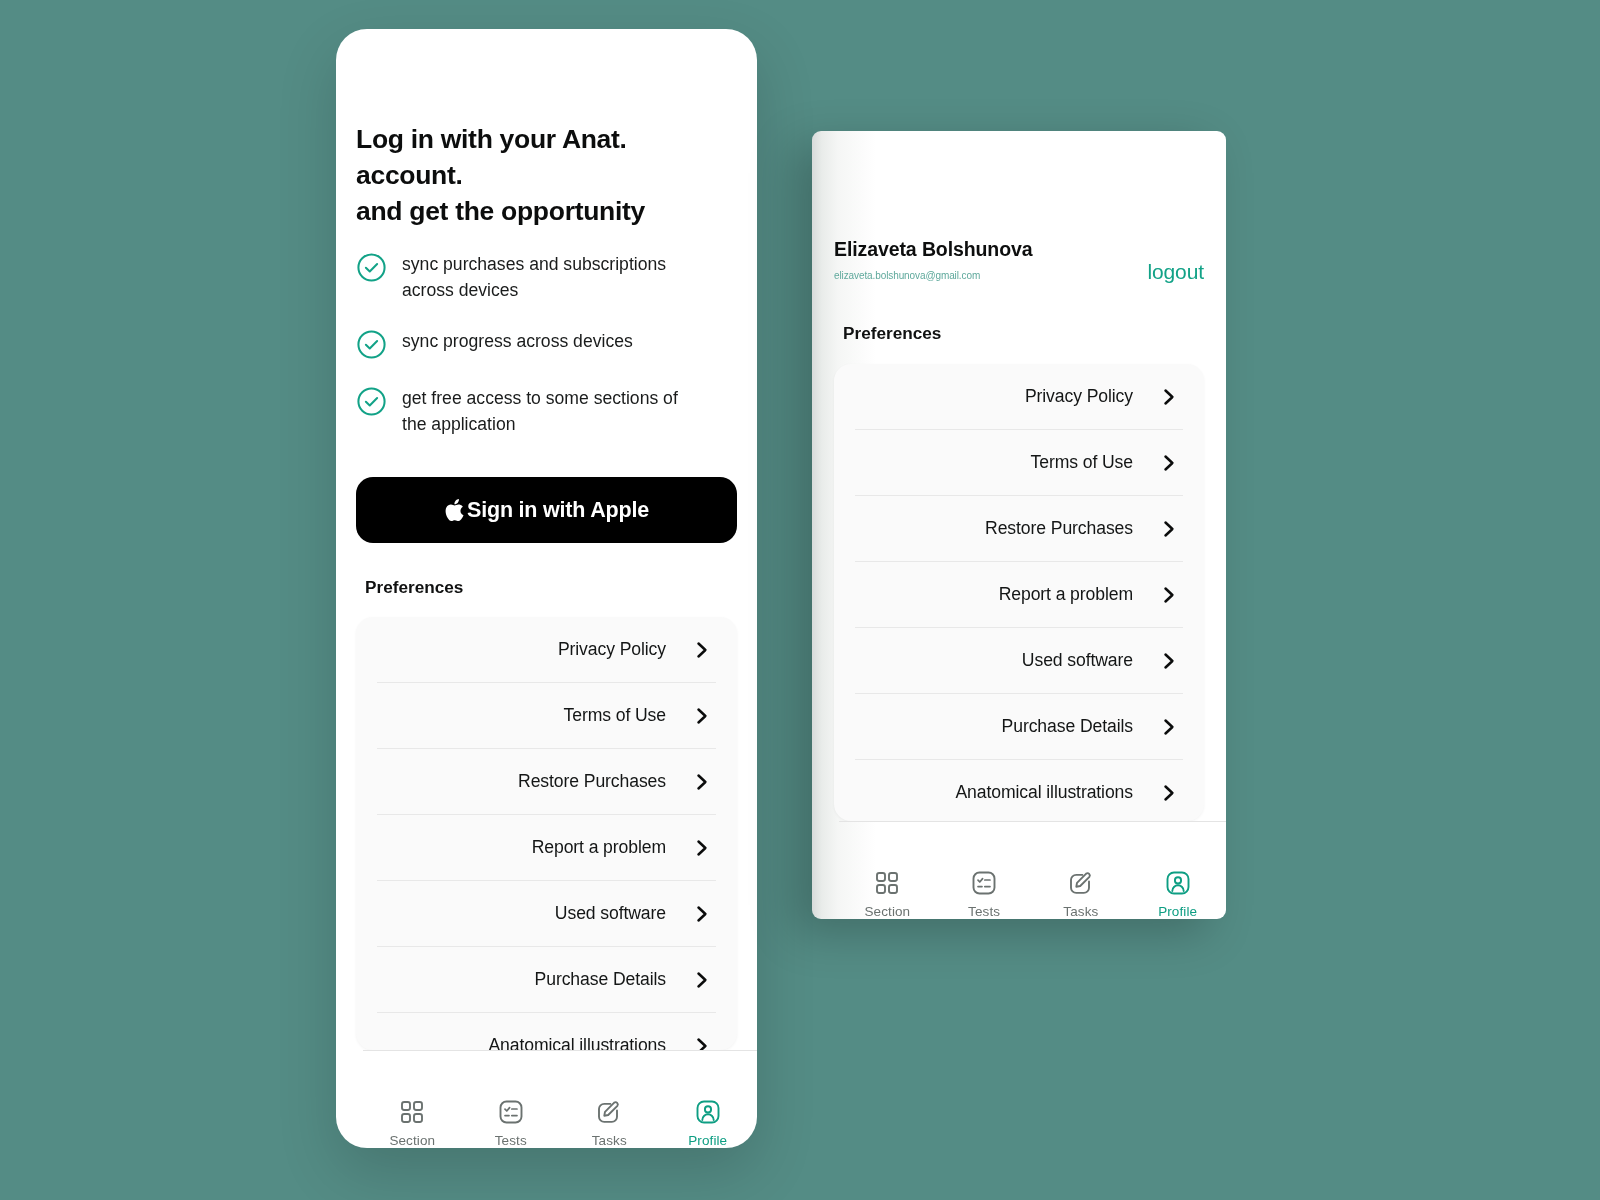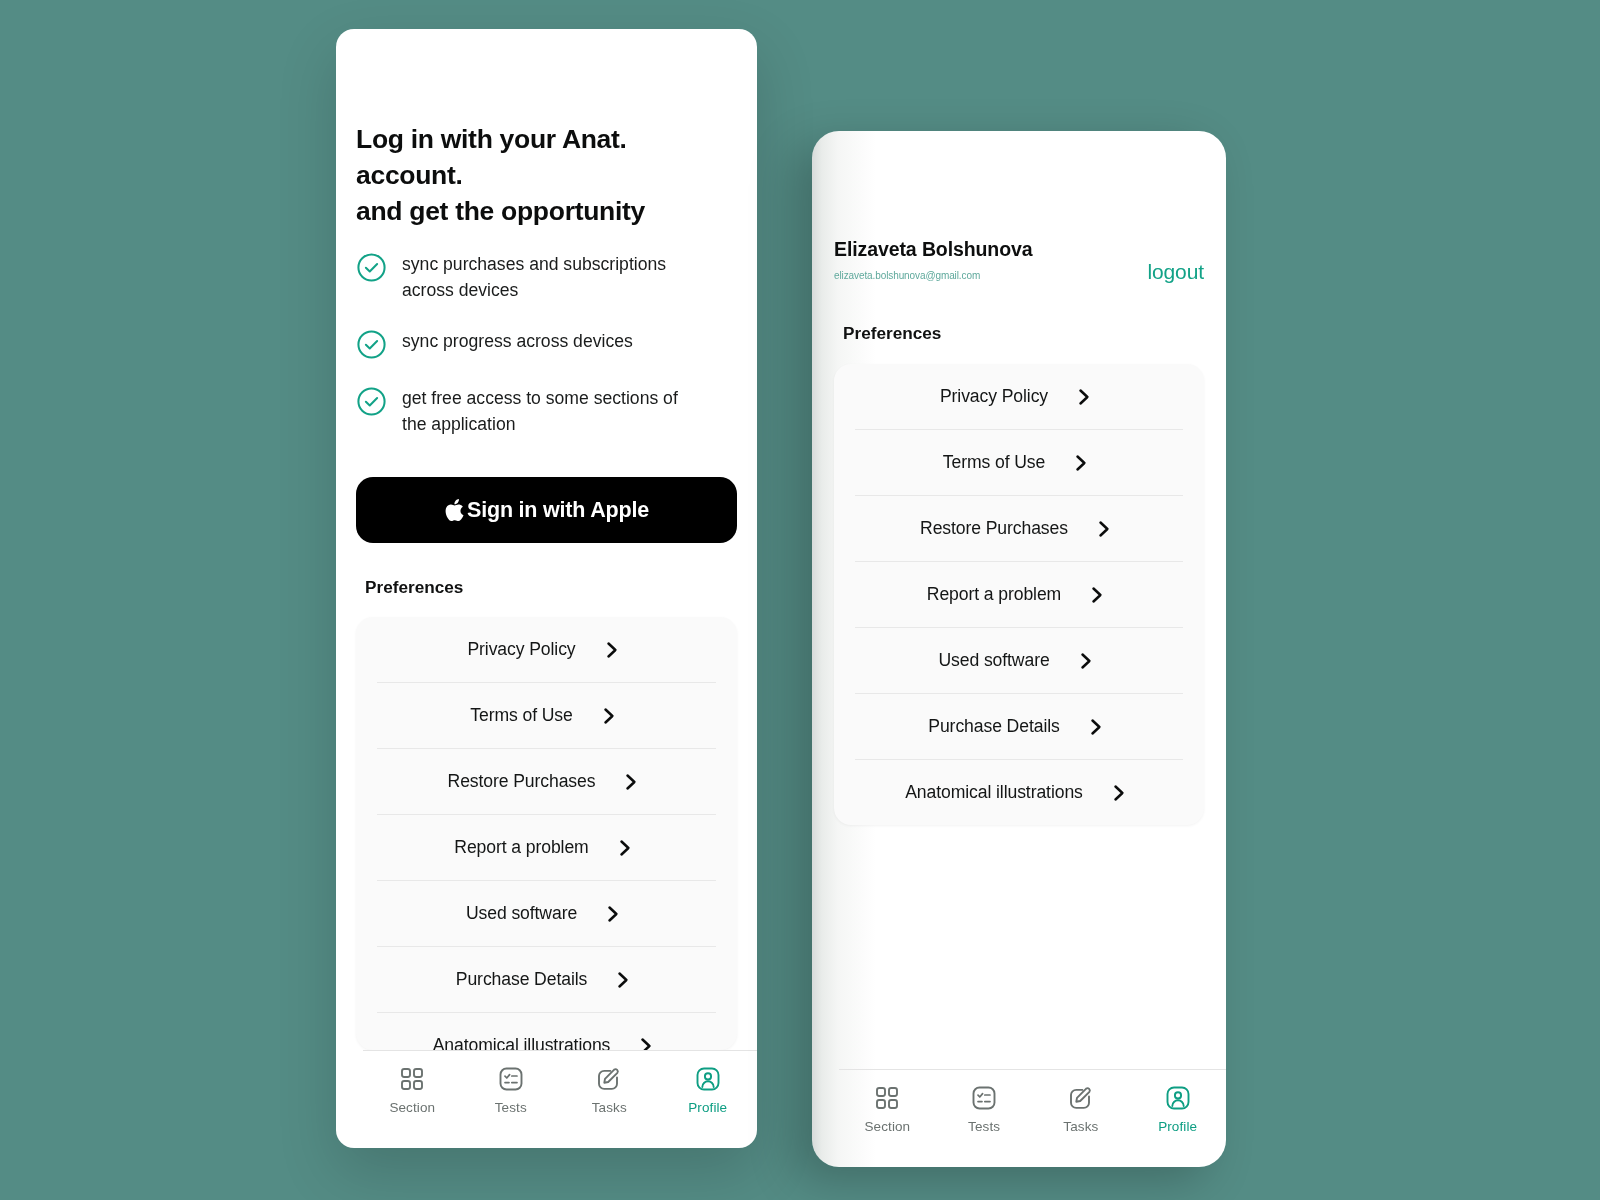--- a/index.html
+++ b/index.html
@@ -12,41 +12,41 @@
     background: #548C85;
     font-family: "Liberation Sans", sans-serif;
     overflow: hidden;
     position: relative;
   }
 
   
   .phone {
     position: absolute;
     background: #ffffff;
-    border-radius: 18px;
+    border-radius: 31px;
     display: flex;
     flex-direction: column;
     overflow: hidden;
   }
 
   #phone-login {
     left: 336px;
     top: 29px;
     width: 421px;
     height: 1119px;
     box-shadow: 0 24px 60px rgba(0,0,0,0.16);
     z-index: 1;
   }
 
   #phone-profile {
     left: 812px;
     top: 131px;
     width: 414px;
-    height: 1036px;
-    border-radius: 27px;
+    height: 788px;
+    border-radius: 9px;
     background:
       linear-gradient(to right, #d7dbda 0px, #e9ecea 10px, #f5f6f5 26px, #ffffff 64px);
     box-shadow: -18px 14px 46px rgba(0,0,0,0.22);
     z-index: 2;
   }
 
   
   .login-body {
     flex: 1;
     padding: 0 20px;
@@ -124,41 +124,41 @@
     margin-top: 19px;
     background: #fafafa;
     border-radius: 17px;
     padding: 0 0 0 0;
     box-shadow: 0 1px 3px rgba(0,0,0,0.05);
     overflow: hidden;
   }
   .menu-row {
     display: flex;
     align-items: center;
-    justify-content: center;
+    justify-content: flex-end;
     height: 65px;
     margin: 0 21px;
     border-bottom: 1px solid #e8e8e8;
     cursor: pointer;
     gap: 26px;
   }
   .menu-row:last-child { border-bottom: none; }
   .menu-label {
     font-size: 17.6px;
     color: #141616;
     letter-spacing: -0.1px;
   }
   .chevron { width: 20px; height: 20px; flex: 0 0 auto; margin-right: 4px; }
 
   
   .tabbar {
     border-top: 1px solid #e4e4e4;
     height: 98px;
     display: flex;
-    align-items: flex-start;
+    align-items: flex-end;
     padding-top: 14px;
     box-sizing: border-box;
     background: transparent;
     margin-left: 27px;
   }
   .tab {
     flex: 1;
     display: flex;
     flex-direction: column;
     align-items: center;

